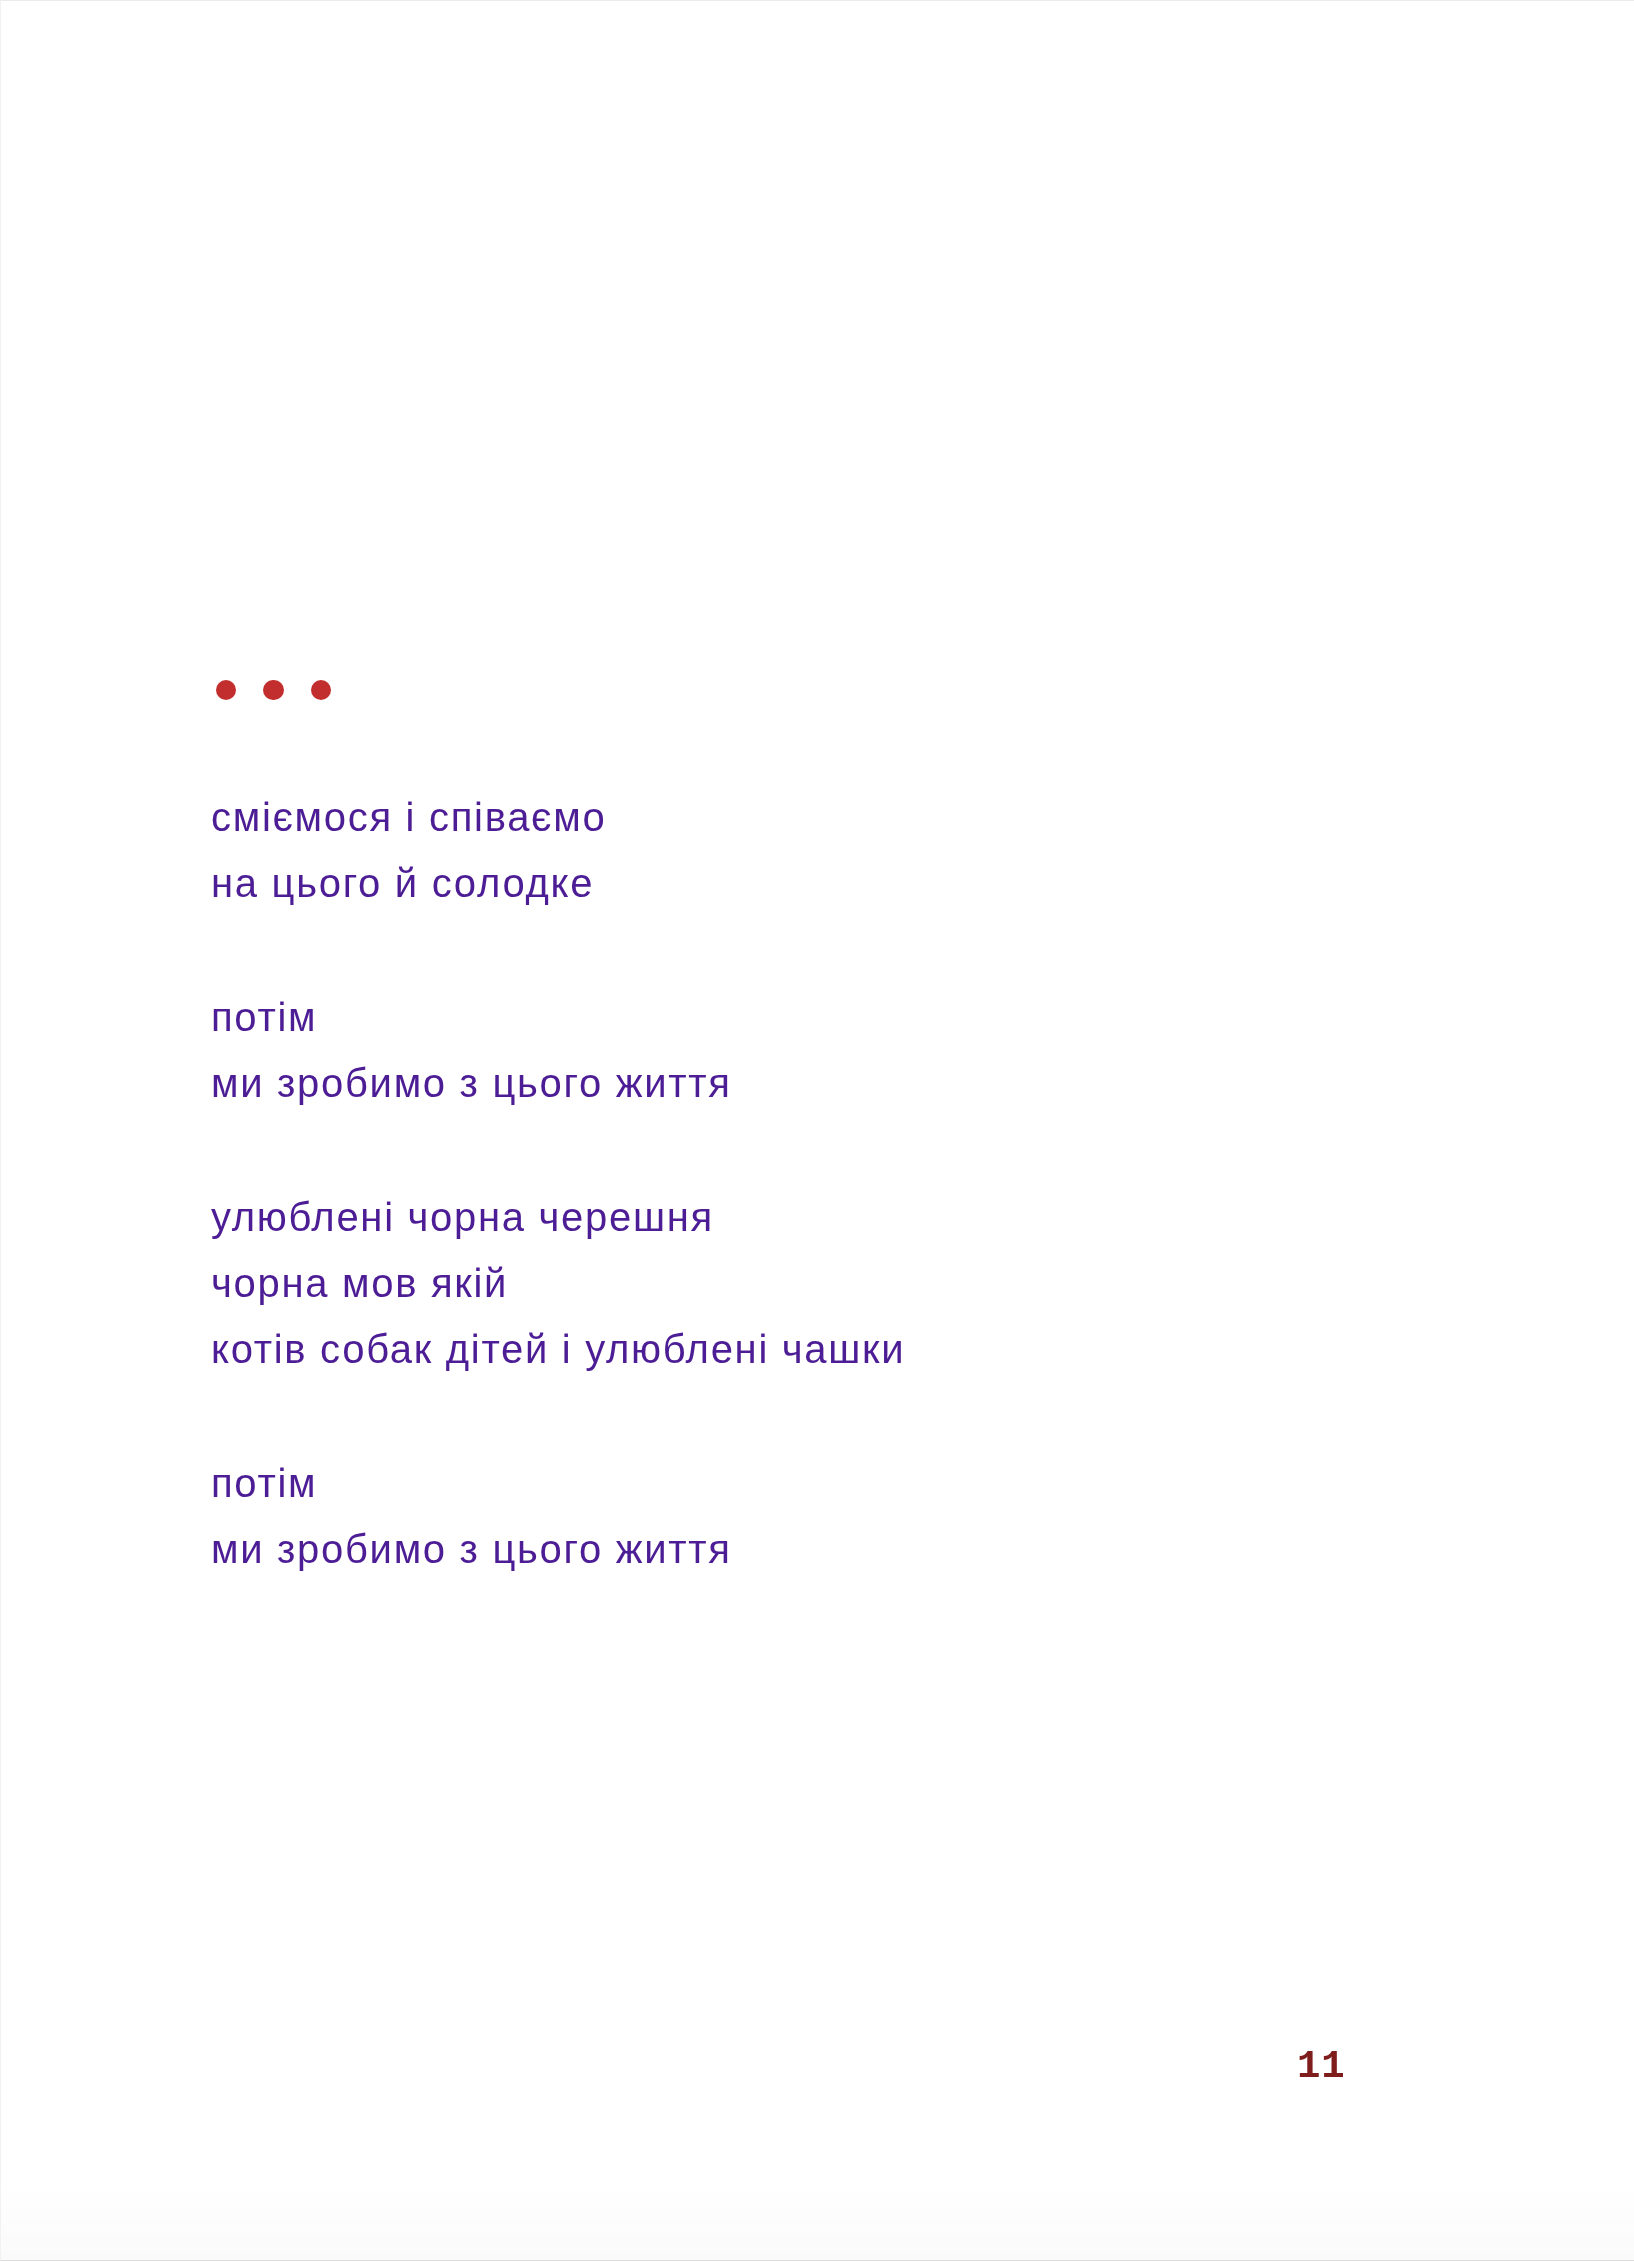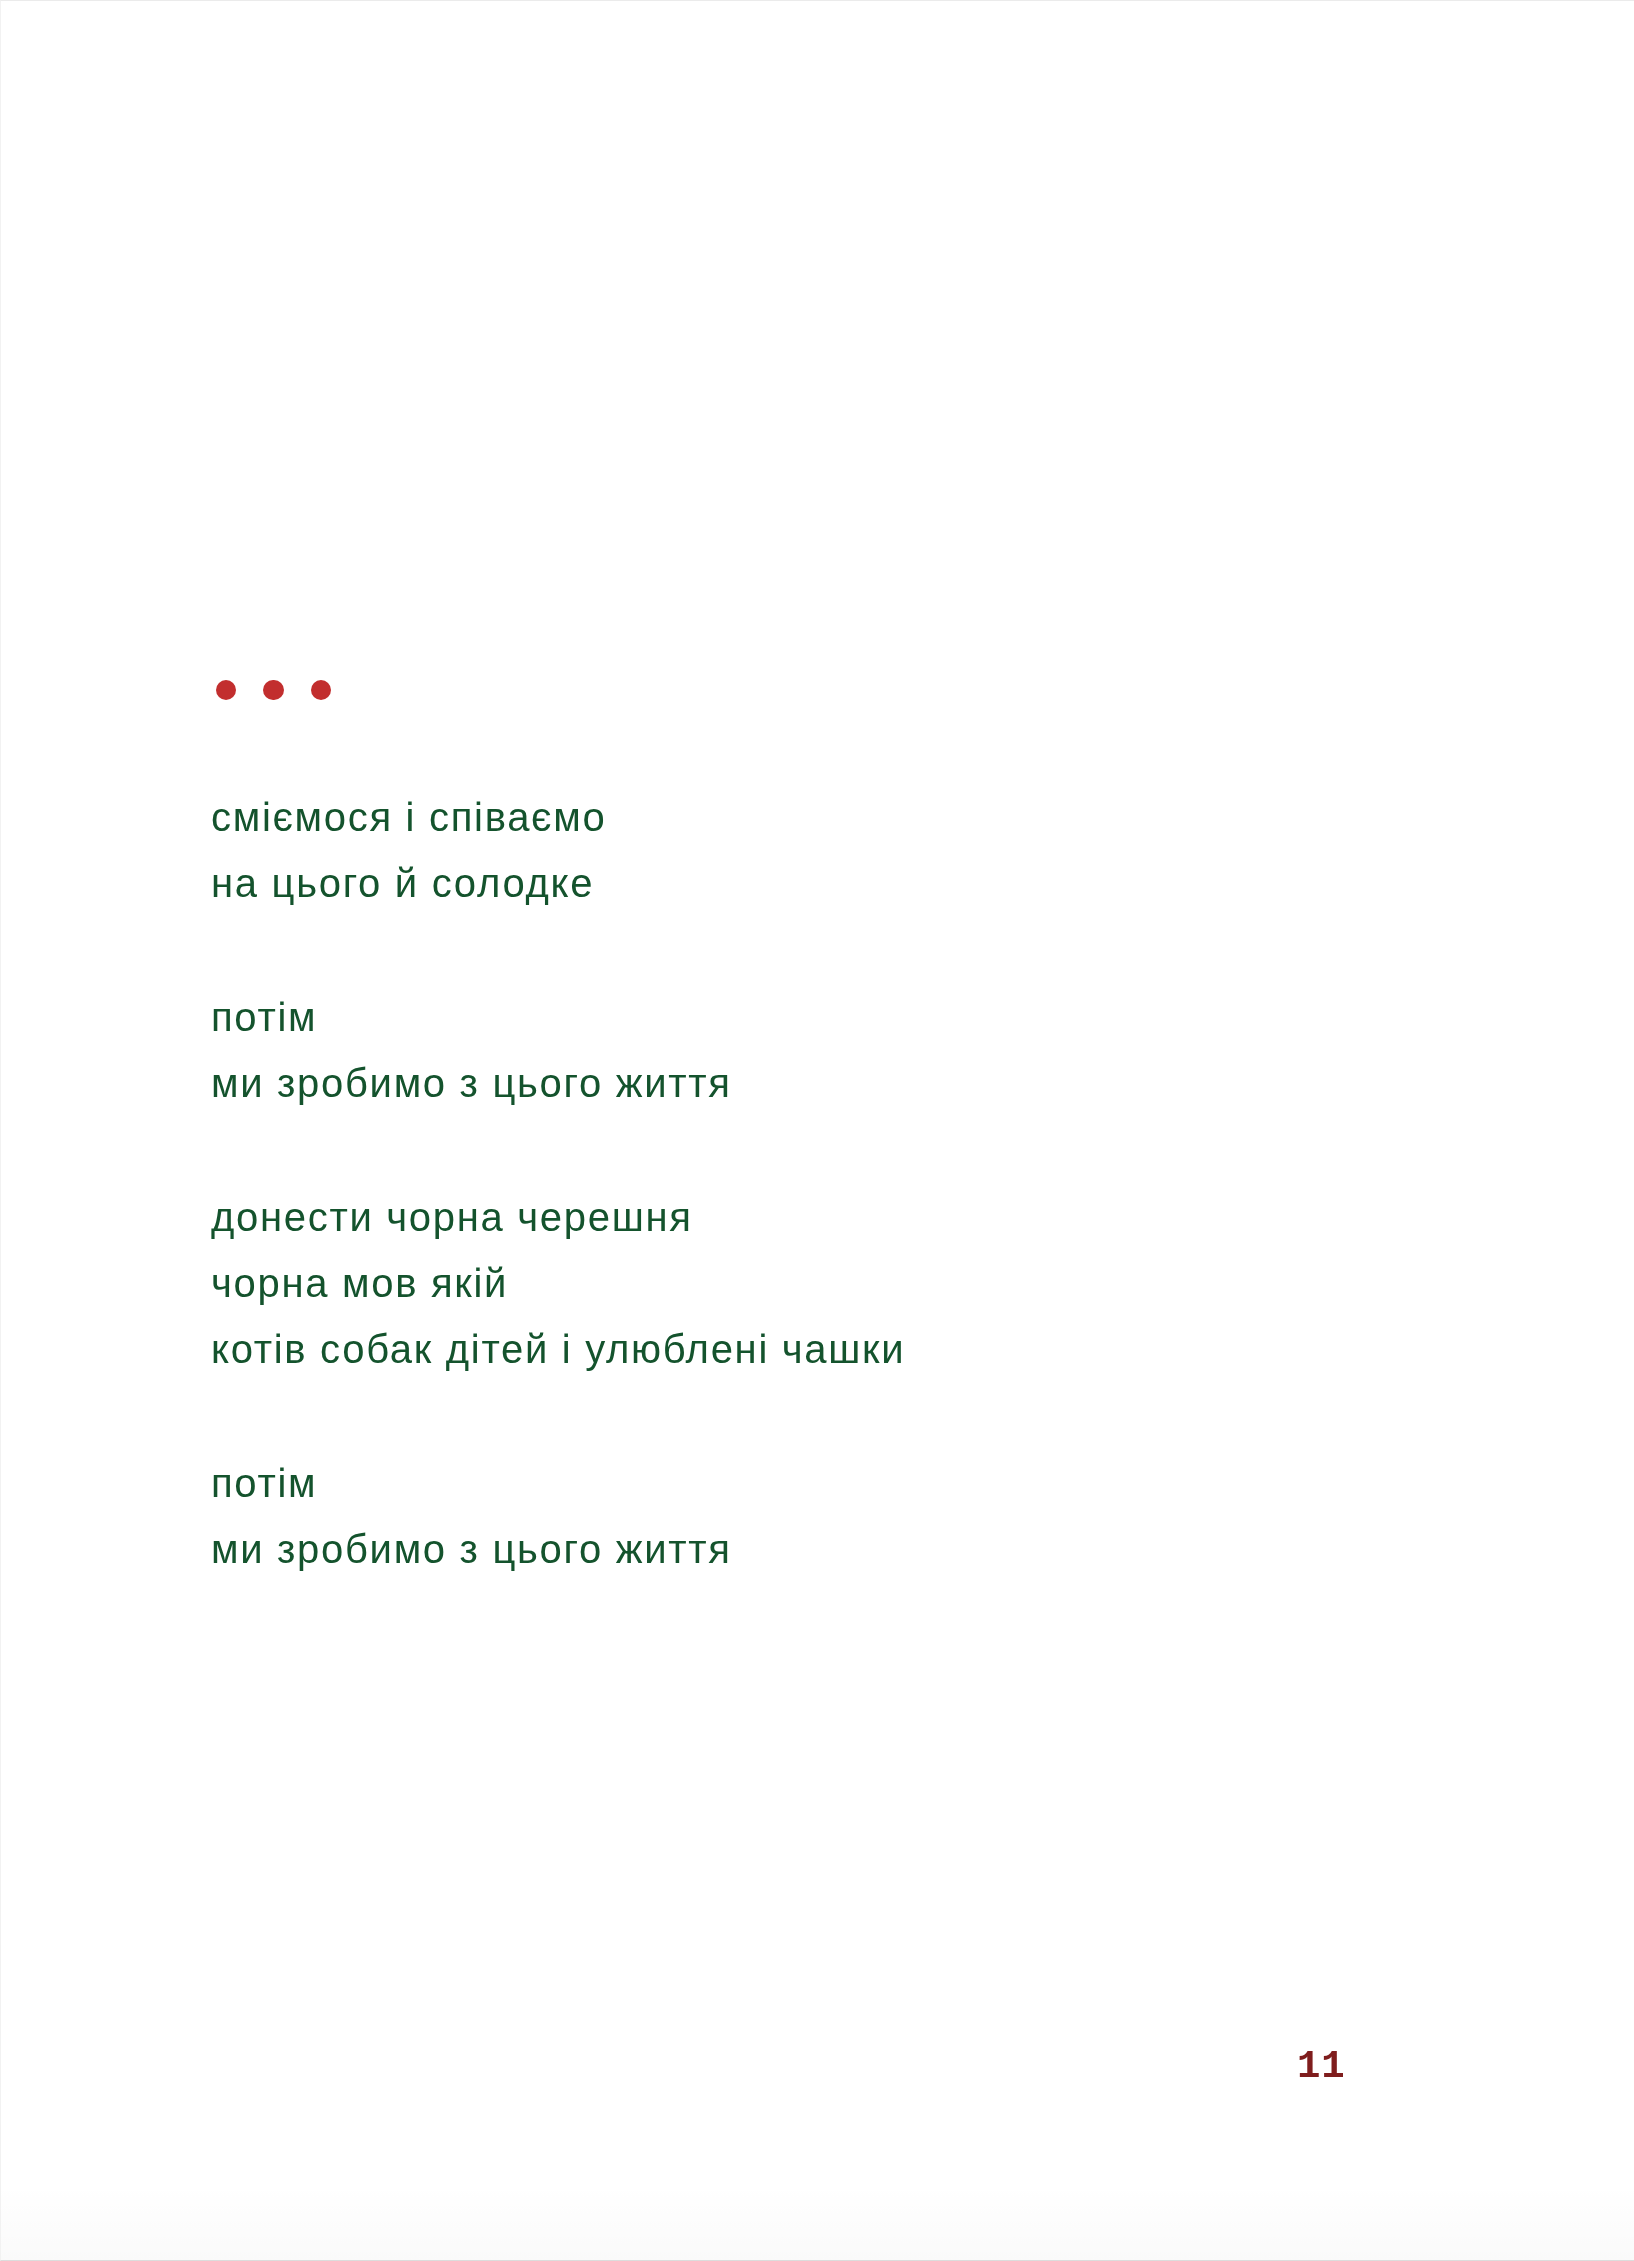--- a/index.html
+++ b/index.html
@@ -38,21 +38,21 @@
   .separator-dots .dot {
     width: 20.4px;
     height: 20.4px;
     border-radius: 50%;
     background: #c22e2e;
   }
   .poem {
     position: absolute;
     left: 210px;
     top: 783px;
-    color: #14532d;
+    color: #4c1d95;
     font-size: 40px;
     line-height: 66px;
     letter-spacing: 1.7px;
     font-weight: 400;
   }
   .stanza {
     margin: 0 0 68px 0;
   }
   .stanza:last-child {
     margin-bottom: 0;
@@ -89,21 +89,21 @@
       <div class="poem-line">сміємося і співаємо</div>
       <div class="poem-line">на цього й солодке</div>
     </div>
 
     <div class="stanza">
       <div class="poem-line">потім</div>
       <div class="poem-line">ми зробимо з цього життя</div>
     </div>
 
     <div class="stanza">
-      <div class="poem-line">донести чорна черешня</div>
+      <div class="poem-line">улюблені чорна черешня</div>
       <div class="poem-line">чорна мов якій</div>
       <div class="poem-line">котів собак дітей і улюблені чашки</div>
     </div>
 
     <div class="stanza">
       <div class="poem-line">потім</div>
       <div class="poem-line">ми зробимо з цього життя</div>
     </div>
 
   </div>

